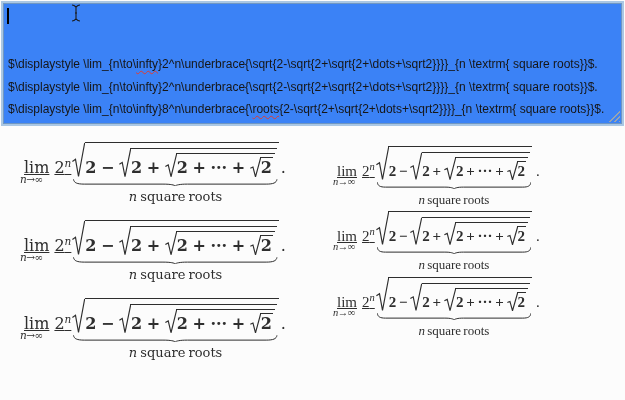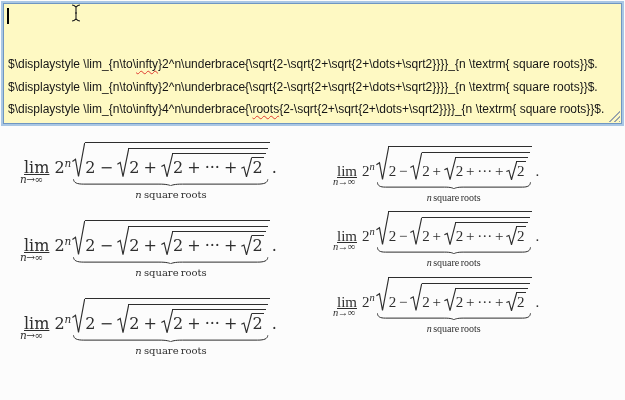--- a/index.html
+++ b/index.html
@@ -1,21 +1,21 @@
 <!DOCTYPE html>
 <html style="--border-dark: #6f96c2; --border-glow: #aac7e4; --squiggle: #e03c31; --ink: #2e2e2e;"><head>
 <meta charset="utf-8">
 <style>
   html,body{margin:0;padding:0;}
   body{width:625px;height:400px;background:#fcfcfc;font-family:"Liberation Sans",sans-serif;position:relative;overflow:hidden;}
 
   
   .editor{
     position:absolute;left:3px;top:3px;width:609px;height:113px;
-    background:#fef9c3;
+    background:#3b82f6;
     border:1px solid var(--border-dark,#6f96c2);
     box-shadow:0 0 0 2px var(--border-glow,#aac7e4);
     padding:4px 4px 2px 4px;
     font-family:"Liberation Sans",sans-serif;
     font-size:12px;color:#161616;
     overflow:hidden;
   }
   .editor .line{height:22.5px;line-height:22.5px;white-space:pre;}
   .editor .line span{white-space:pre;}
   .miss{
@@ -35,57 +35,57 @@
   .ibeam{position:absolute;left:71px;top:4px;}
 
   
   .slot{position:absolute;white-space:nowrap;color:var(--ink,#2e2e2e);word-spacing:-1px;}
   .cm{font-family:"DejaVu Serif",serif;font-size:16px;}
   .tm{font-family:"Liberation Serif",serif;font-size:15px;}
 
   .limwrap{display:inline-block;position:relative;line-height:1.15;margin-right:5px;text-decoration:underline;}
   .limsub{position:absolute;left:-4px;top:100%;margin-top:-4px;font-size:10.5px;white-space:nowrap;letter-spacing:-0.5px;}
   .limsub i{font-style:italic;}
-  .pow{margin-right:1px;}
+  .pow{margin-right:1px;text-decoration:underline;}
   .exp{font-size:10.5px;font-style:italic;}
 
   .sq{display:inline-block;position:relative;line-height:1.15;}
   .sq::before{content:"";position:absolute;top:0;right:0;border-top:1.3px solid currentColor;}
-  .l1{padding:6px 2px 0 13px;}
+  .l1{padding:6px 2px 0 13px;font-weight:bold;}
   .l2{padding:5px 2px 0 12px;}
   .l3{padding:4px 2px 0 12px;}
   .l4{padding:2px 1px 0 11px;}
   .l1::before{left:12.3px;}
   .l2::before{left:11.3px;}
   .l3::before{left:11.3px;}
   .l4::before{left:10.3px;}
   .rad{position:absolute;left:0;top:0;height:100%;}
   .l1>.rad{width:13px;}
   .l2>.rad,.l3>.rad{width:12px;}
   .l4>.rad{width:11px;}
   .t{white-space:pre;}
 
   .ubwrap{display:inline-block;position:relative;}
   .brace{position:absolute;left:1px;top:calc(100% + 2px);width:calc(100% - 2px);height:7px;}
-  .ublabel{position:absolute;left:50%;top:calc(100% + 12px);transform:translateX(-50%);font-size:10px;white-space:nowrap;}
+  .ublabel{position:absolute;left:50%;top:calc(100% + 12px);transform:translateX(-50%);font-size:13px;white-space:nowrap;}
   .ublabel i{font-style:italic;}
   .ublabel span{white-space:pre;}
   .period{margin-left:2px;}
   .tm .period{margin-left:4px;}
 </style>
 </head>
 <body>
 
 <div class="editor">
   <span class="caret"></span>
   <div class="line"></div>
   <div class="line"></div>
   <div class="line"><span>$\displaystyle \lim_{n\to\</span><span class="miss">infty</span><span>}2^n\underbrace{\sqrt{2-\sqrt{2+\sqrt{2+\dots+\sqrt2}}}}_{n \textrm{ square roots}}$.</span></div>
   <div class="line"><span>$\displaystyle \lim_{n\to\infty}2^n\underbrace{\sqrt{2-\sqrt{2+\sqrt{2+\dots+\sqrt2}}}}_{n \textrm{ square roots}}$.</span><span class="miss"></span><span></span></div>
-  <div class="line"><span>$\displaystyle \lim_{n\to\infty}4^n\underbrace{\</span><span class="miss">roots</span><span>{2-\sqrt{2+\sqrt{2+\dots+\sqrt2}}}}_{n \textrm{ square roots}}$.</span></div>
+  <div class="line"><span>$\displaystyle \lim_{n\to\infty}8^n\underbrace{\</span><span class="miss">roots</span><span>{2-\sqrt{2+\sqrt{2+\dots+\sqrt2}}}}_{n \textrm{ square roots}}$.</span></div>
   <span class="resize"></span>
 </div>
 
 <span class="ibeam">
   <svg width="10" height="18" viewBox="0 0 10 18">
     <path d="M1,1 C3,1 4,2 5,3.2 C6,2 7,1 9,1 M5,3.2 L5,14.8 M1,17 C3,17 4,16 5,14.8 C6,16 7,17 9,17 M4,9 L6,9" stroke="#1a1a1a" stroke-width="1.1" fill="none"></path>
   </svg>
 </span>
 
 <div class="slot cm" style="left:24px;top:142px;">

